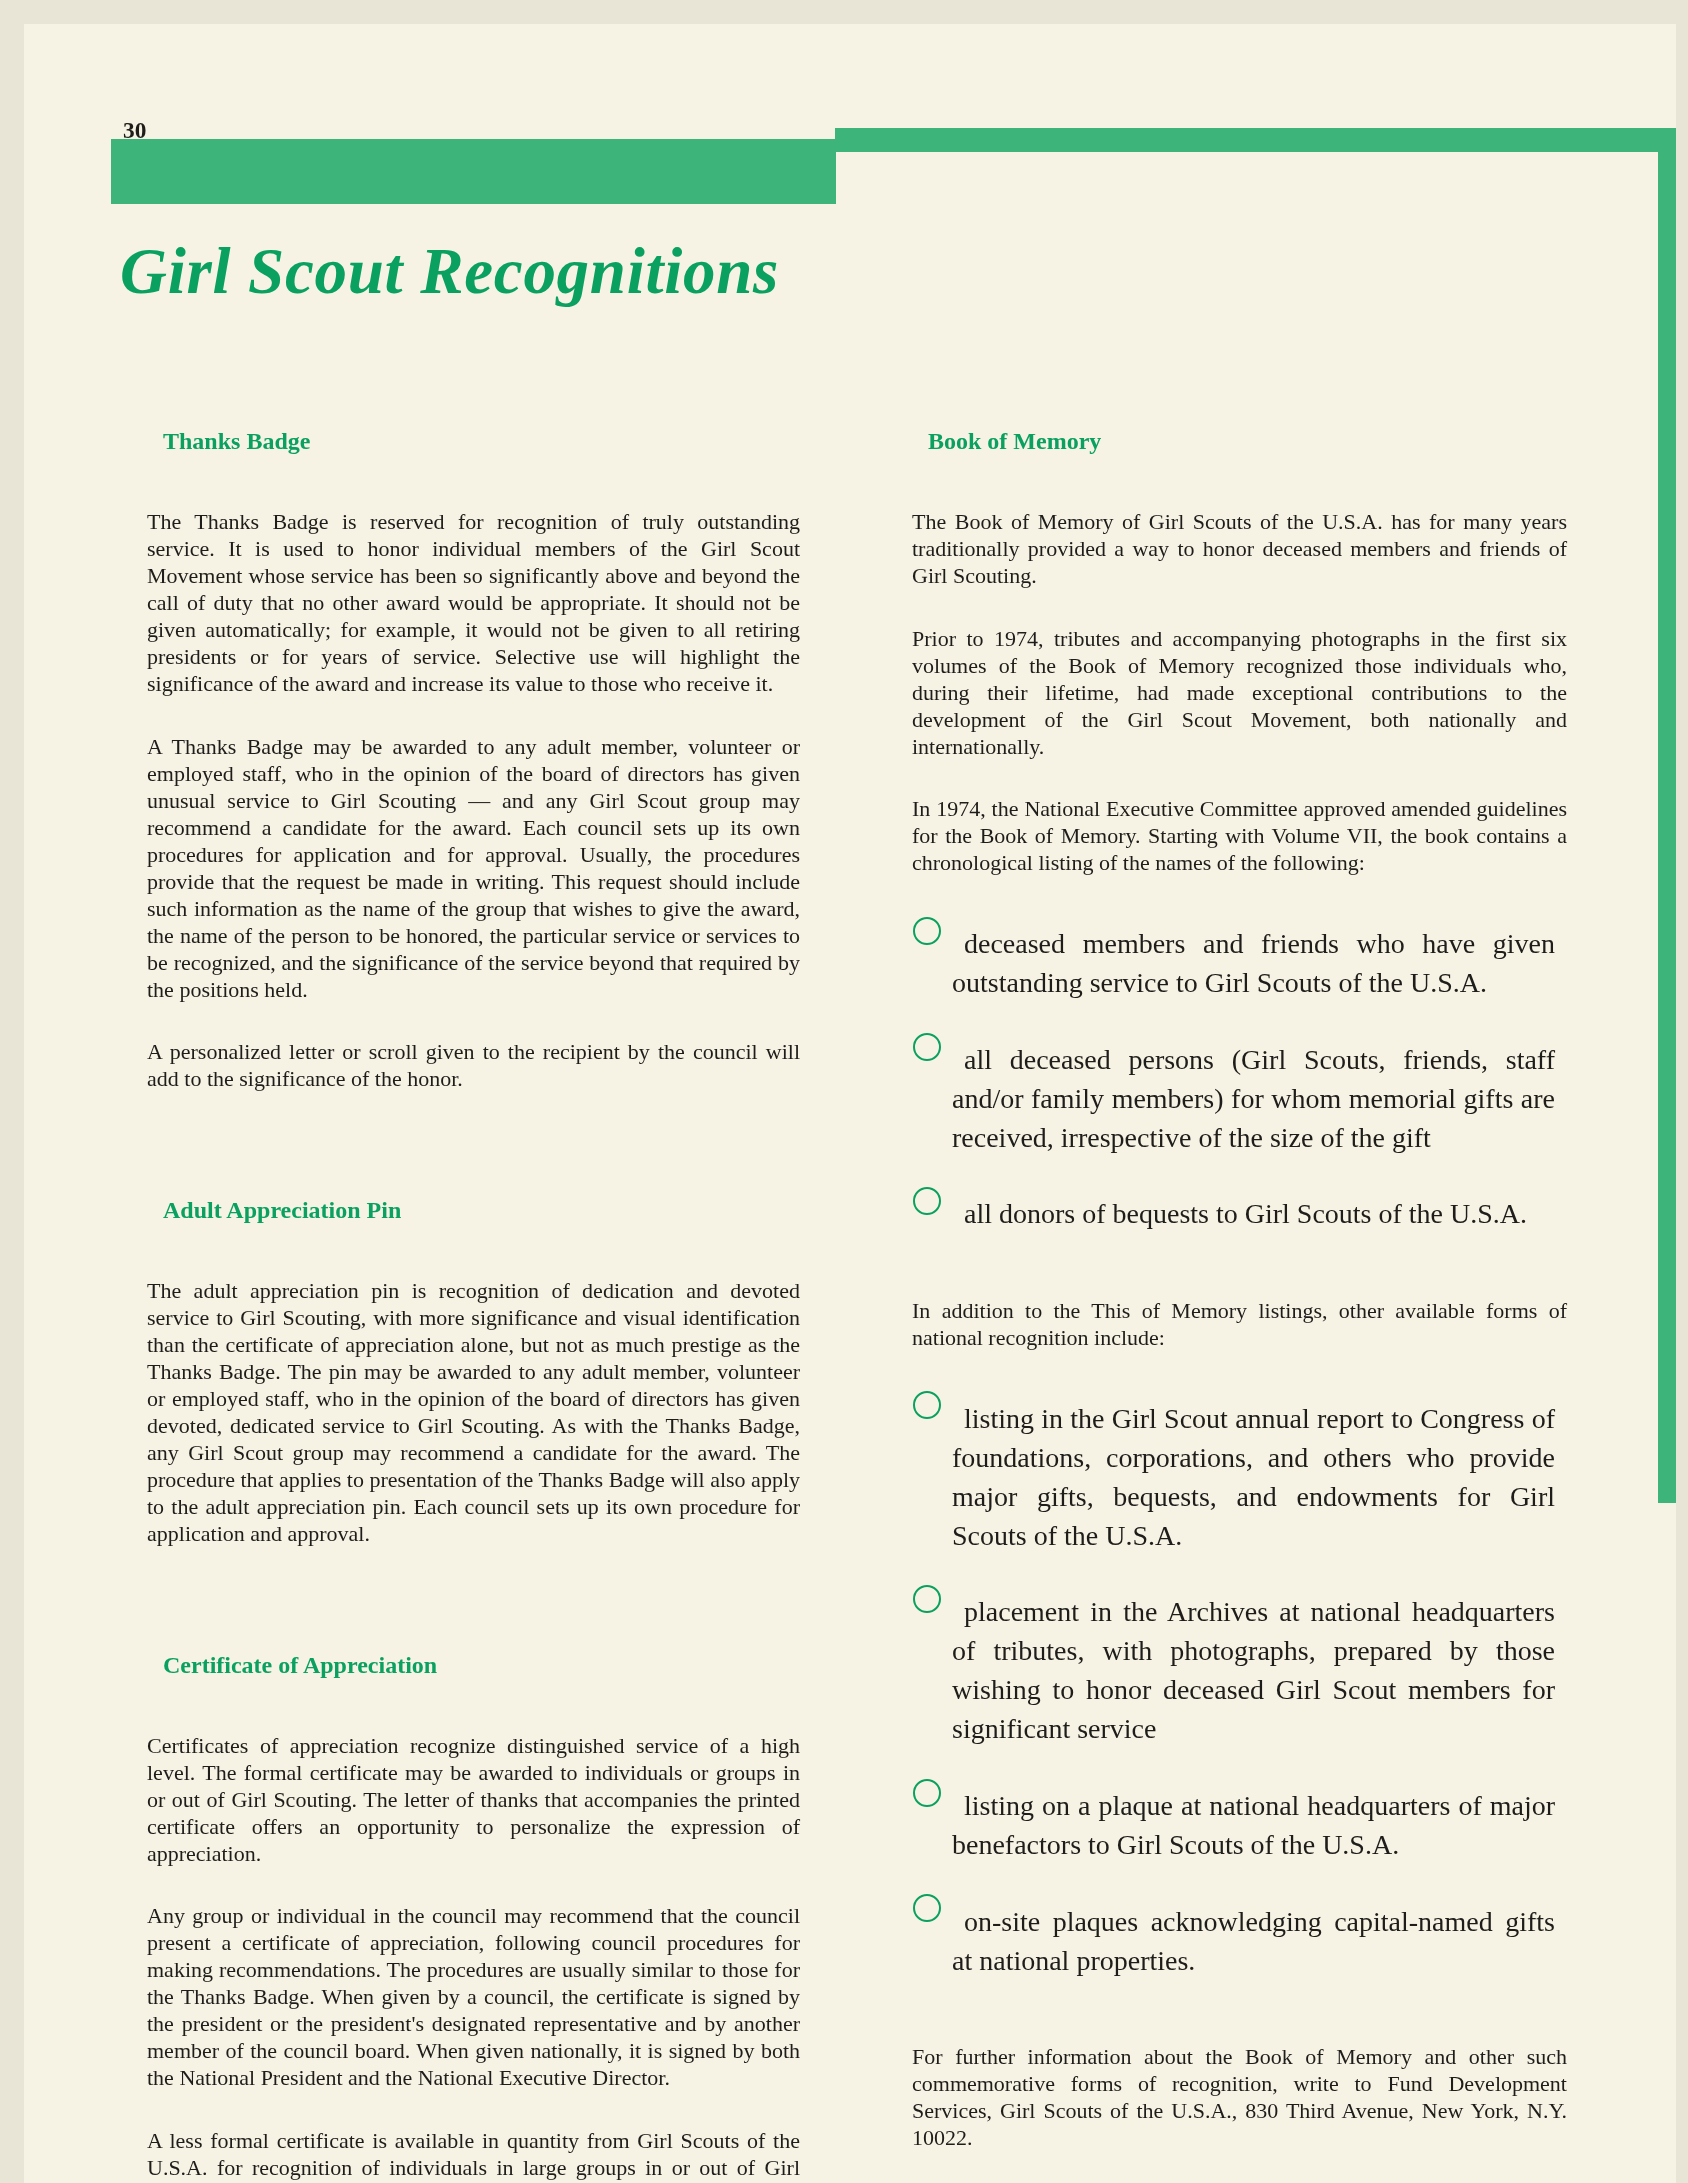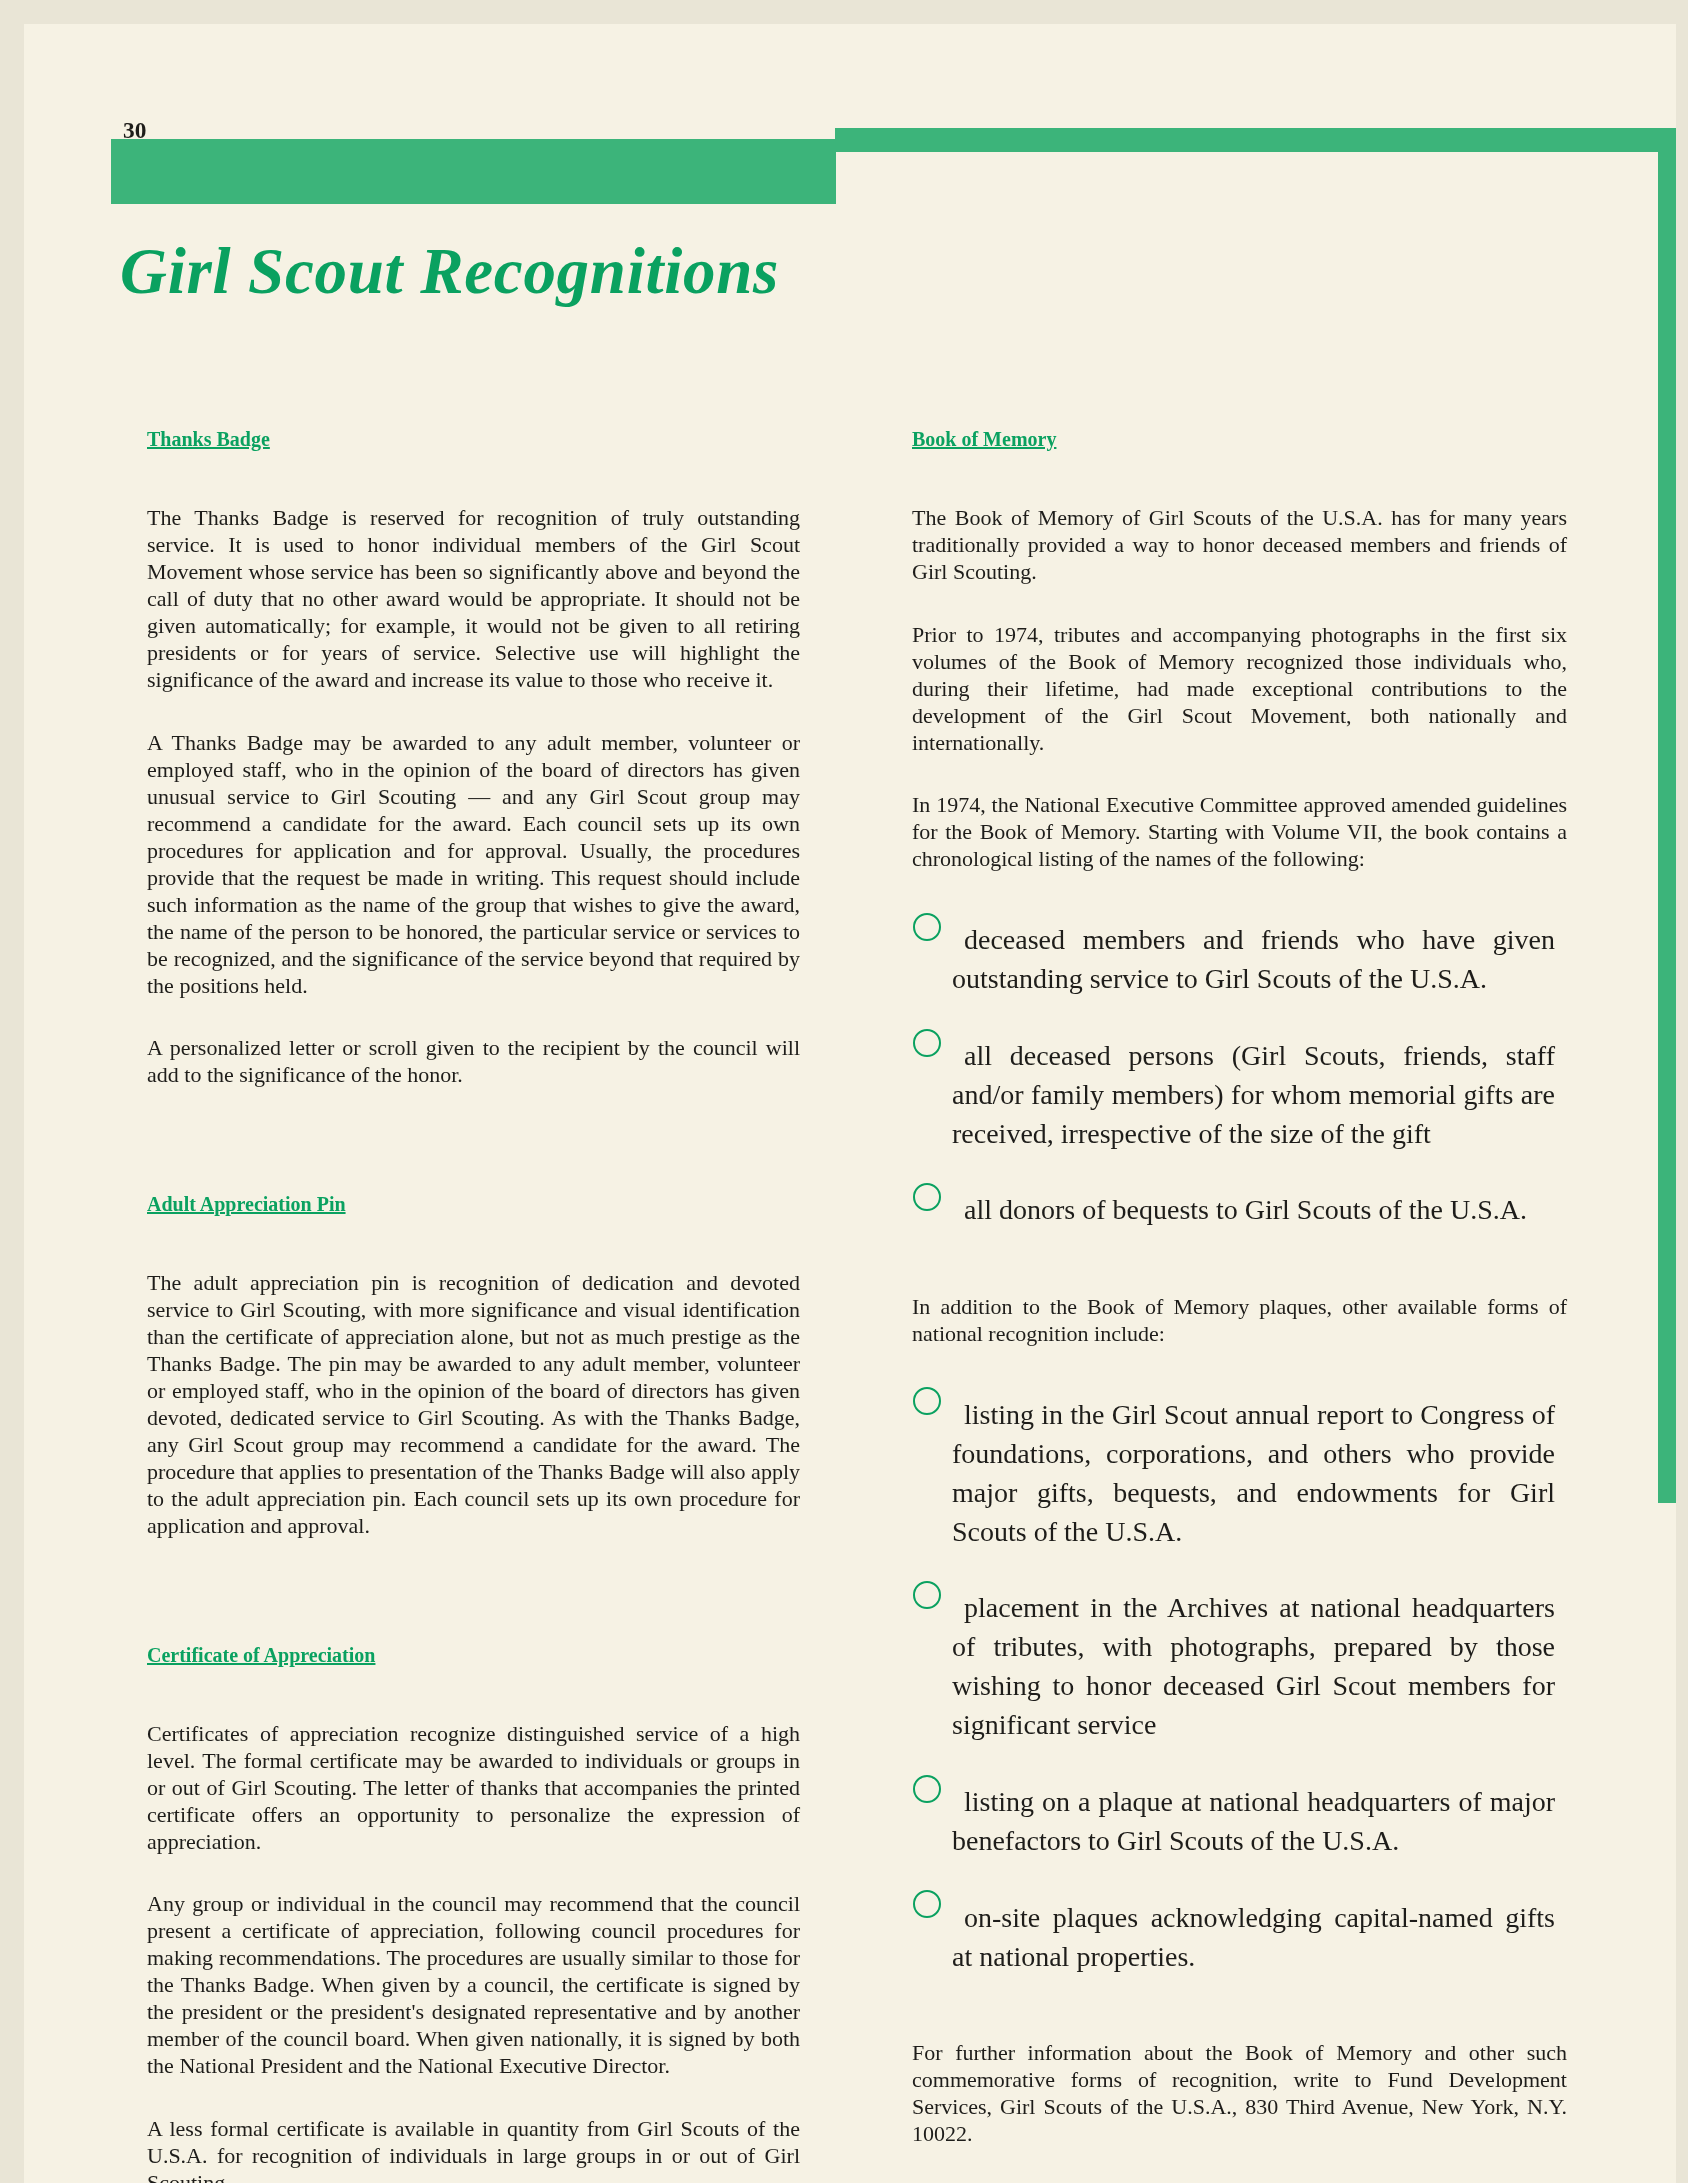--- a/index.html
+++ b/index.html
@@ -62,25 +62,24 @@
     white-space:nowrap;
     text-align:center;
   }
   .column{
     position:absolute;
     top:368px;
   }
   .column-left{ left:87px; width:725px; }
   .column-right{ left:852px; width:727px; }
   .section-heading{
-    font-size:20px;
+    font-size:24px;
     font-weight:700;
     color:var(--heading-green);
-    margin:0 0 29px 0;
-    text-decoration:underline;
+    margin:0 0 29px 16px;
   }
   .section + .section .section-heading{
     margin-top:45px;
   }
   .body-paragraph{
     font-size:22px;
     line-height:27px;
     color:var(--body-text);
     text-align:justify;
     margin:0 0 11.7px 0;
@@ -140,21 +139,21 @@
       <section class="section">
         <h3 class="section-heading">Book of Memory</h3>
         <p class="body-paragraph">The Book of Memory of Girl Scouts of the U.S.A. has for many years traditionally provided a way to honor deceased members and friends of Girl Scouting.</p>
         <p class="body-paragraph">Prior to 1974, tributes and accompanying photographs in the first six volumes of the Book of Memory recognized those individuals who, during their lifetime, had made exceptional contributions to the development of the Girl Scout Movement, both nationally and internationally.</p>
         <p class="body-paragraph">In 1974, the National Executive Committee approved amended guidelines for the Book of Memory. Starting with Volume VII, the book contains a chronological listing of the names of the following:</p>
         <ul class="bullet-list">
           <li class="bullet-item"><span class="bullet-ring"></span><span>deceased members and friends who have given outstanding service to Girl Scouts of the U.S.A.</span></li>
           <li class="bullet-item"><span class="bullet-ring"></span><span>all deceased persons (Girl Scouts, friends, staff and/or family members) for whom memorial gifts are received, irrespective of the size of the gift</span></li>
           <li class="bullet-item"><span class="bullet-ring"></span><span>all donors of bequests to Girl Scouts of the U.S.A.</span></li>
         </ul>
-        <p class="body-paragraph">In addition to the Book of Memory plaques, other available forms of national recognition include:</p>
+        <p class="body-paragraph">In addition to the This of Memory listings, other available forms of national recognition include:</p>
         <ul class="bullet-list">
           <li class="bullet-item"><span class="bullet-ring"></span><span>listing in the Girl Scout annual report to Congress of foundations, corporations, and others who provide major gifts, bequests, and endowments for Girl Scouts of the U.S.A.</span></li>
           <li class="bullet-item"><span class="bullet-ring"></span><span>placement in the Archives at national headquarters of tributes, with photographs, prepared by those wishing to honor deceased Girl Scout members for significant service</span></li>
           <li class="bullet-item"><span class="bullet-ring"></span><span>listing on a plaque at national headquarters of major benefactors to Girl Scouts of the U.S.A.</span></li>
           <li class="bullet-item"><span class="bullet-ring"></span><span>on-site plaques acknowledging capital-named gifts at national properties.</span></li>
         </ul>
         <p class="body-paragraph">For further information about the Book of Memory and other such commemorative forms of recognition, write to Fund Development Services, Girl Scouts of the U.S.A., 830 Third Avenue, New York, N.Y. 10022.</p>
       </section>
     </div>
 </div>

